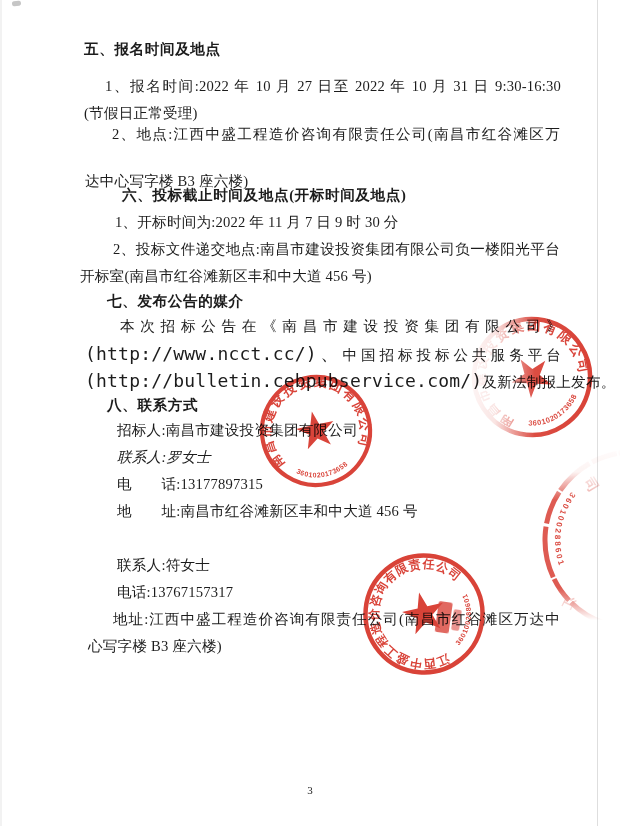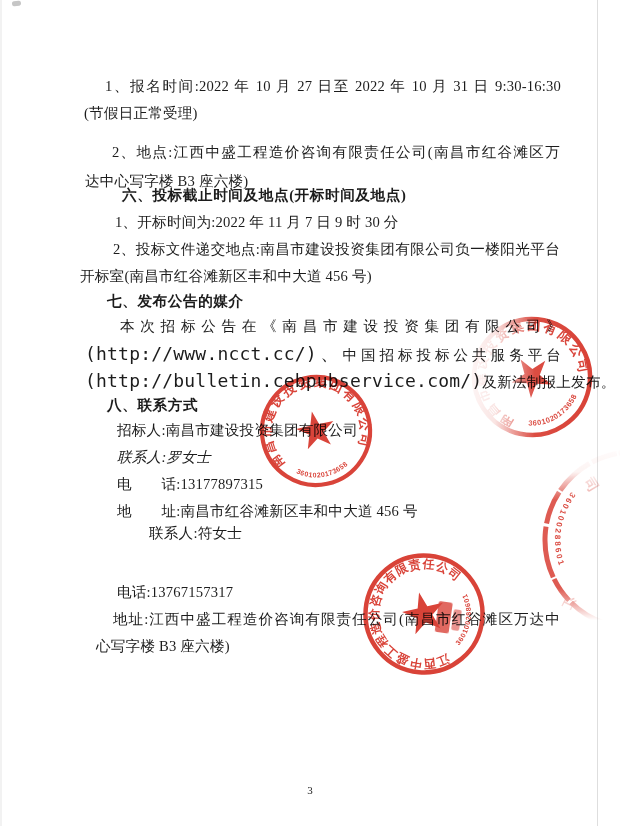--- a/index.html
+++ b/index.html
@@ -25,23 +25,24 @@
 </style>
 </head>
 <body>
 
 <div id="page">
 
   <div class="edge-left"></div>
   <div class="edge-right"></div>
   <div class="speck"></div>
 
+  <div class="ln bold" style="left:84px;top:40px;">五、报名时间及地点</div>
   <div class="ln just" style="left:105px;top:77px;width:456px;">1、报名时间:2022 年 10 月 27 日至 2022 年 10 月 31 日 9:30-16:30</div>
   <div class="ln" style="left:84px;top:104px;">(节假日正常受理)</div>
-  <div class="ln just" style="left:112px;top:143px;width:448px;">2、地点:江西中盛工程造价咨询有限责任公司(南昌市红谷滩区万</div>
+  <div class="ln just" style="left:112px;top:125px;width:448px;">2、地点:江西中盛工程造价咨询有限责任公司(南昌市红谷滩区万</div>
   <div class="ln" style="left:85px;top:158px;margin-top:14px;">达中心写字楼 B3 座六楼)</div>
 
   <div class="ln bold" style="left:107px;top:186px;margin-left:15px;">六、投标截止时间及地点(开标时间及地点)</div>
   <div class="ln" style="left:115px;top:213px;">1、开标时间为:2022 年 11 月 7 日 9 时 30 分</div>
   <div class="ln just" style="left:113px;top:240px;width:447px;">2、投标文件递交地点:南昌市建设投资集团有限公司负一楼阳光平台</div>
   <div class="ln" style="left:80px;top:267px;">开标室(南昌市红谷滩新区丰和中大道 456 号)</div>
 
   <div class="ln bold" style="left:107px;top:292px;">七、发布公告的媒介</div>
   <div class="ln just" style="left:120px;top:317px;width:441px;">本次招标公告在《南昌市建设投资集团有限公司》</div>
   <div class="ln just" style="left:85px;top:344px;width:476px;">
@@ -49,24 +50,24 @@
   </div>
   <div class="ln" style="left:85px;top:371px;">
     <span class="url">(http://bulletin.cebpubservice.com/)</span><span>及新法制报上发布。</span>
   </div>
 
   <div class="ln bold" style="left:107px;top:396px;">八、联系方式</div>
   <div class="ln" style="left:117px;top:421px;">招标人:南昌市建设投资集团有限公司</div>
   <div class="ln" style="left:117px;top:448px;font-style:italic;">联系人:罗女士</div>
   <div class="ln" style="left:117px;top:475px;">电　　话:13177897315</div>
   <div class="ln" style="left:117px;top:502px;">地　　址:南昌市红谷滩新区丰和中大道 456 号</div>
-  <div class="ln" style="left:117px;top:524px;margin-left:32px;">联系人:符女士</div>
+  <div class="ln" style="left:117px;top:556px;">联系人:符女士</div>
   <div class="ln" style="left:117px;top:583px;">电话:13767157317</div>
   <div class="ln just" style="left:113px;top:610px;width:447px;">地址:江西中盛工程造价咨询有限责任公司(南昌市红谷滩区万达中</div>
-  <div class="ln" style="left:96px;top:637px;text-align:center;">心写字楼 B3 座六楼)</div>
+  <div class="ln" style="left:88px;top:637px;text-align:center;">心写字楼 B3 座六楼)</div>
 
   <div class="pageno">3</div>
 
   <svg class="stamp" style="left:246px;top:361px;opacity:.92" width="140" height="140" viewBox="-70 -70 140 140">
     <defs>
       <path id="saT" d="M -36.9,25.8 A 45,45 0 1 1 36.9,25.8" fill="none"></path>
       <path id="saN" d="M -28.3,36.9 A 46.5,46.5 0 0 0 28.3,36.9" fill="none"></path>
     </defs>
     <g transform="rotate(-12)">
       <circle r="54" fill="none" stroke-width="4.2" stroke="#d63429"></circle>

